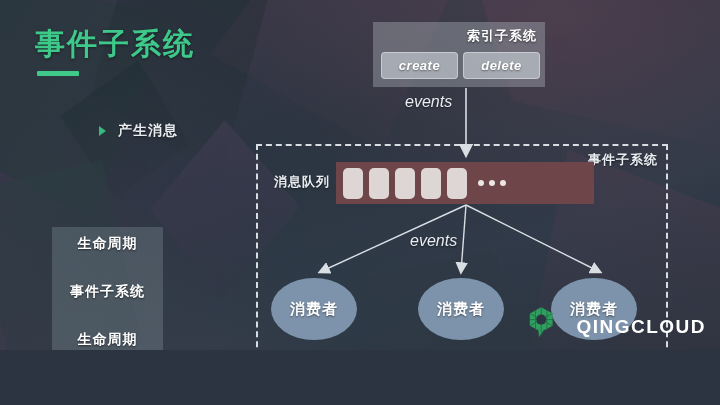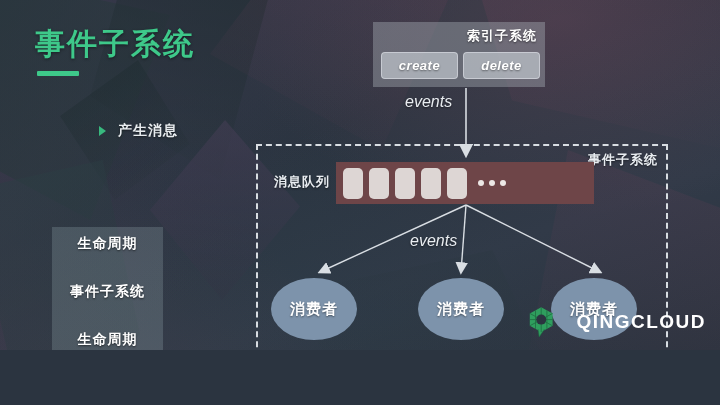--- a/index.html
+++ b/index.html
@@ -152,21 +152,21 @@
     color:#ffffff;font-size:15px;font-weight:bold;letter-spacing:1px;
     text-shadow:0 1px 2px rgba(0,0,0,0.45);
   }
   #consumer-0{left:271px;top:278px;}
   #consumer-1{left:418px;top:278px;}
   #consumer-2{left:551px;top:278px;}
 
   
   #brand{
     position:absolute;right:14px;bottom:12px;
-    display:flex;align-items:center;gap:19px;
+    display:flex;align-items:flex-end;gap:19px;
   }
   #brand-text{
     color:#ffffff;font-size:19px;font-weight:bold;letter-spacing:1.5px;
   }
 </style>
 </head>
 <body>
 
 <div id="slide">
 

